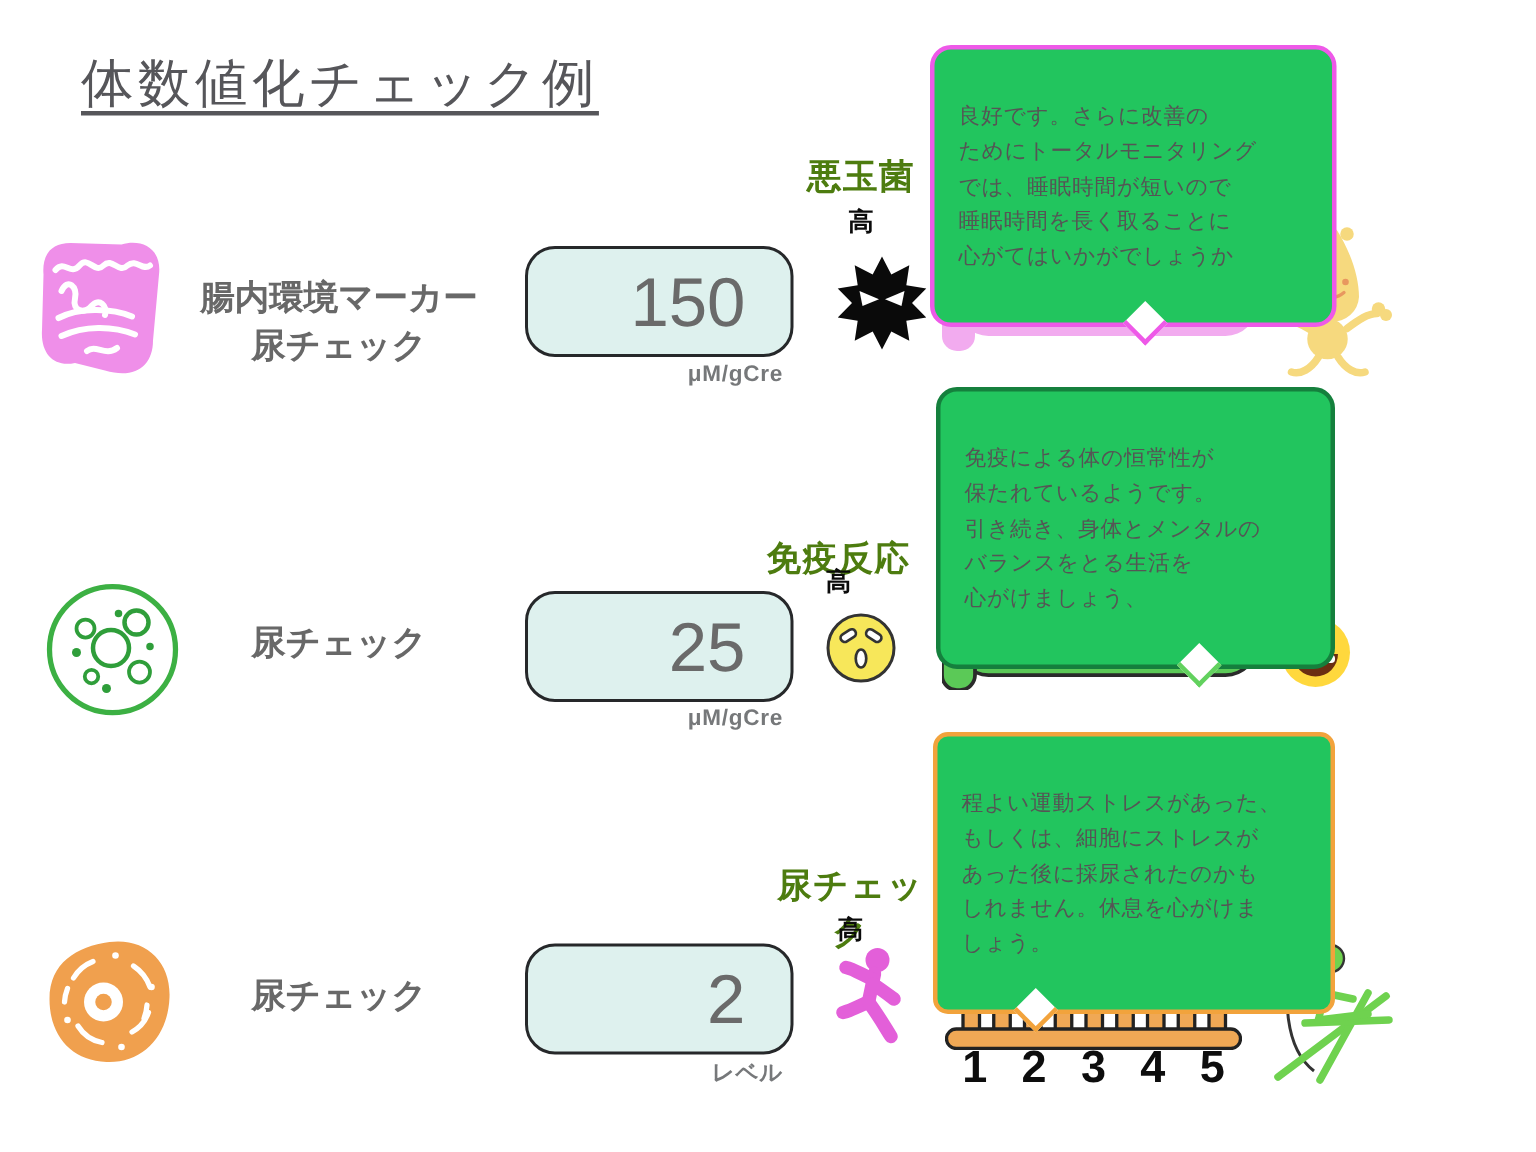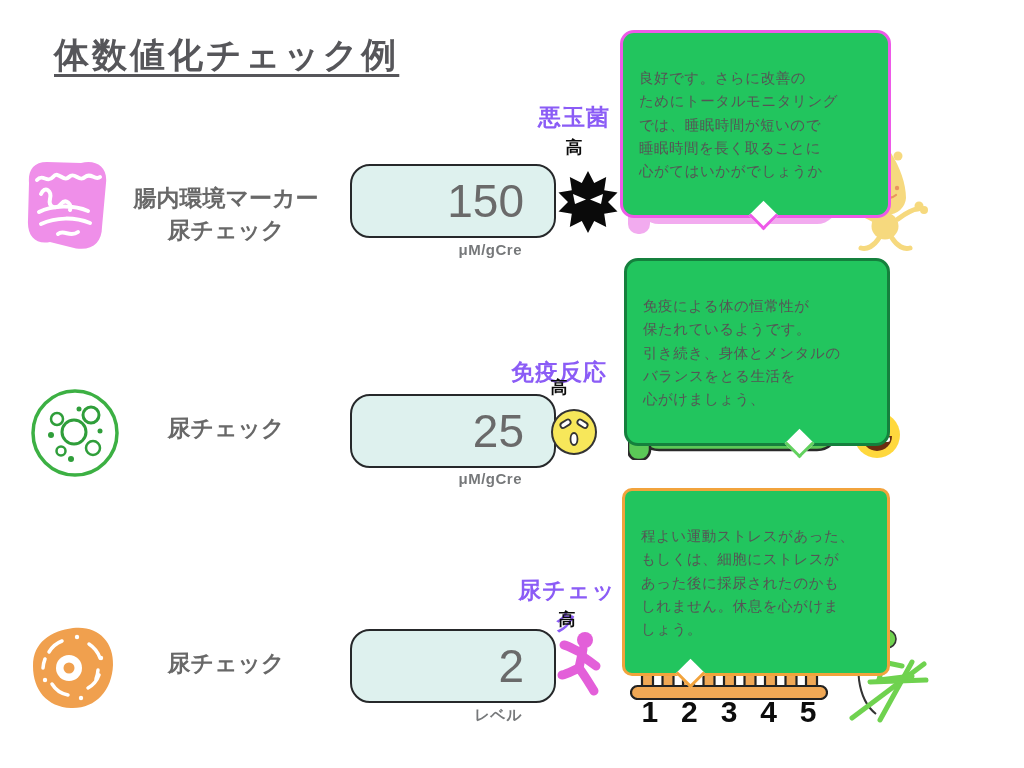--- a/index.html
+++ b/index.html
@@ -3,42 +3,42 @@
 <meta charset="utf-8">
 <style>
   html,body{margin:0;padding:0;}
   body{
     width:1024px;height:768px;position:relative;background:#ffffff;
     font-family:"Liberation Sans","DejaVu Sans",sans-serif;overflow:hidden;
   }
   .abs{position:absolute;}
   
   .page-title{
-    left:54px;top:32px;font-size:35px;font-weight:bold;color:#56565a;
+    left:54px;top:32px;font-size:35px;font-weight:normal;color:#56565a;
     text-decoration:underline;text-underline-offset:7px;letter-spacing:3px;
   }
   
   .row-label{
     width:228px;text-align:center;font-size:23px;font-weight:bold;color:#686868;
     line-height:1.38;
     margin-top:16px;
   }
   
   .value-box{
     left:350px;width:175px;height:70px;background:#def1ee;
     border:2.5px solid #26282a;border-radius:20px;
-    display:flex;align-items:center;justify-content:flex-end;padding-left:27px;
+    display:flex;align-items:center;justify-content:flex-end;
   }
   .value-box .val{font-size:46px;color:#6a6a6a;padding-right:30px;}
   .unit{
     left:350px;width:172px;text-align:right;font-size:15px;font-weight:bold;color:#76787a;
     letter-spacing:.5px;
   }
   
-  .marker-label{text-align:center;font-size:23px;font-weight:bold;color:#8b5cf6;letter-spacing:1px;}
+  .marker-label{text-align:center;font-size:23px;font-weight:bold;color:#4d7c0f;letter-spacing:1px;}
   .hl{ text-align:center;font-size:17px;font-weight:bold;color:#0b0b0b;}
   
   .bubble{
     background:#22c55e;border-radius:14px;padding:11px 14px 9px 16px;
     font-size:14.5px;line-height:1.6;color:#555;letter-spacing:.5px;
     white-space:pre-line;z-index:5;
   }
   .bubble .tail{
     position:absolute;bottom:-11px;width:18px;height:18px;background:#fff;
     transform:rotate(45deg);

